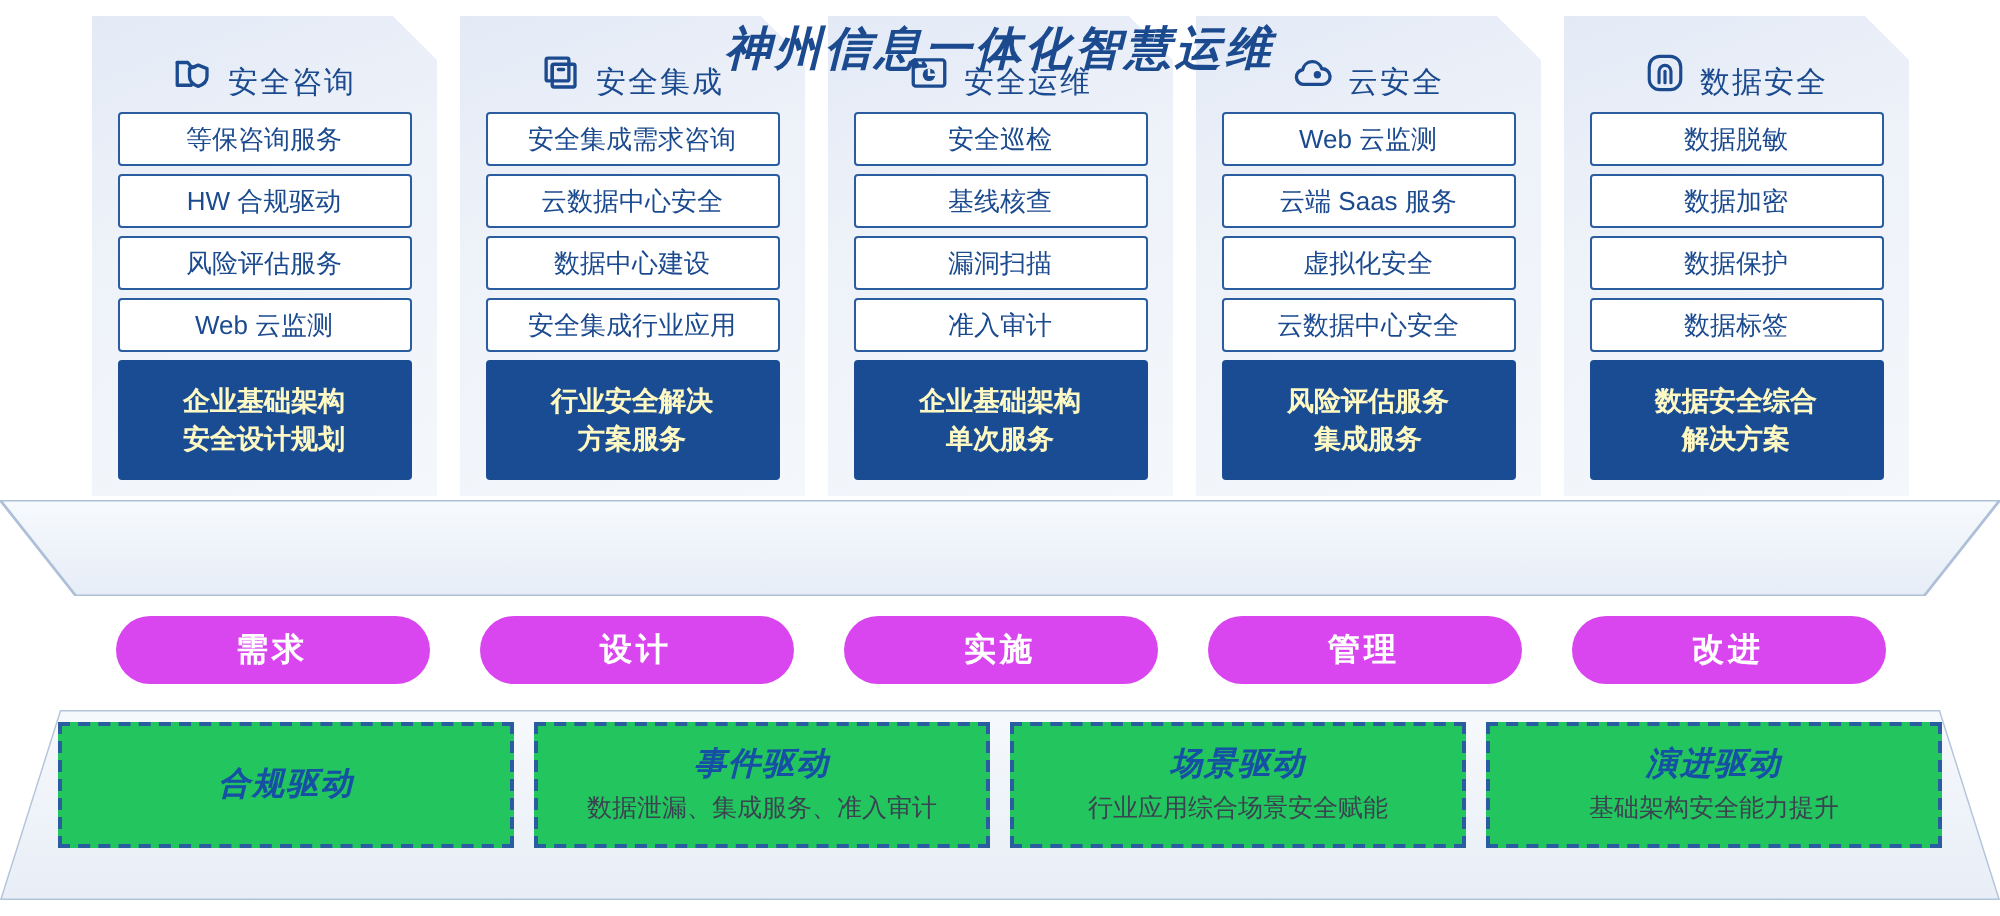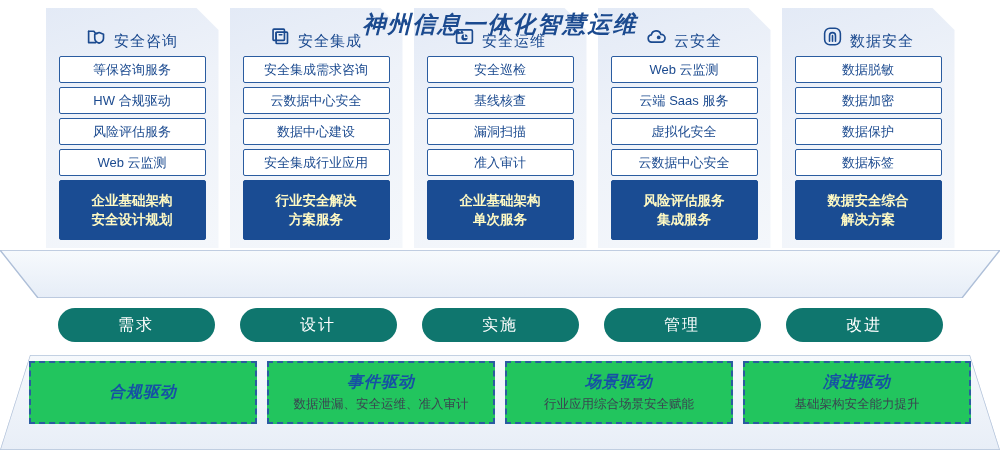--- a/index.html
+++ b/index.html
@@ -148,24 +148,24 @@
     width: 1000px;
     height: 40px;
     display: flex;
     justify-content: center;
     gap: 25px;
   }
   .pill {
     width: 157px;
     height: 34px;
     border-radius: 17px;
-    background: #0f766e;
+    background: #d946ef;
     color: #ffffff;
     font-size: 16px;
-    font-weight: normal;
+    font-weight: bold;
     display: flex;
     align-items: center;
     justify-content: center;
     letter-spacing: 2px;
   }
 
   
   .drivers-shape {
     position: absolute;
     left: 0;
@@ -348,21 +348,21 @@
   <div class="drivers-shape"></div>
   <svg class="drivers-shape" style="background:none;" width="1000" height="95" viewBox="0 0 1000 95">
     <polygon points="30,0 970,0 1000,95 0,95" fill="none" stroke="#b3c3da" stroke-width="1.4"></polygon>
   </svg>
   <div class="drivers">
     <div class="driver">
       <span class="driver-title">合规驱动</span>
     </div>
     <div class="driver">
       <span class="driver-title">事件驱动</span>
-      <span class="driver-sub">数据泄漏、安全运维、准入审计</span>
+      <span class="driver-sub">数据泄漏、集成服务、准入审计</span>
     </div>
     <div class="driver">
       <span class="driver-title">场景驱动</span>
       <span class="driver-sub">行业应用综合场景安全赋能</span>
     </div>
     <div class="driver">
       <span class="driver-title">演进驱动</span>
       <span class="driver-sub">基础架构安全能力提升</span>
     </div>
   </div>

